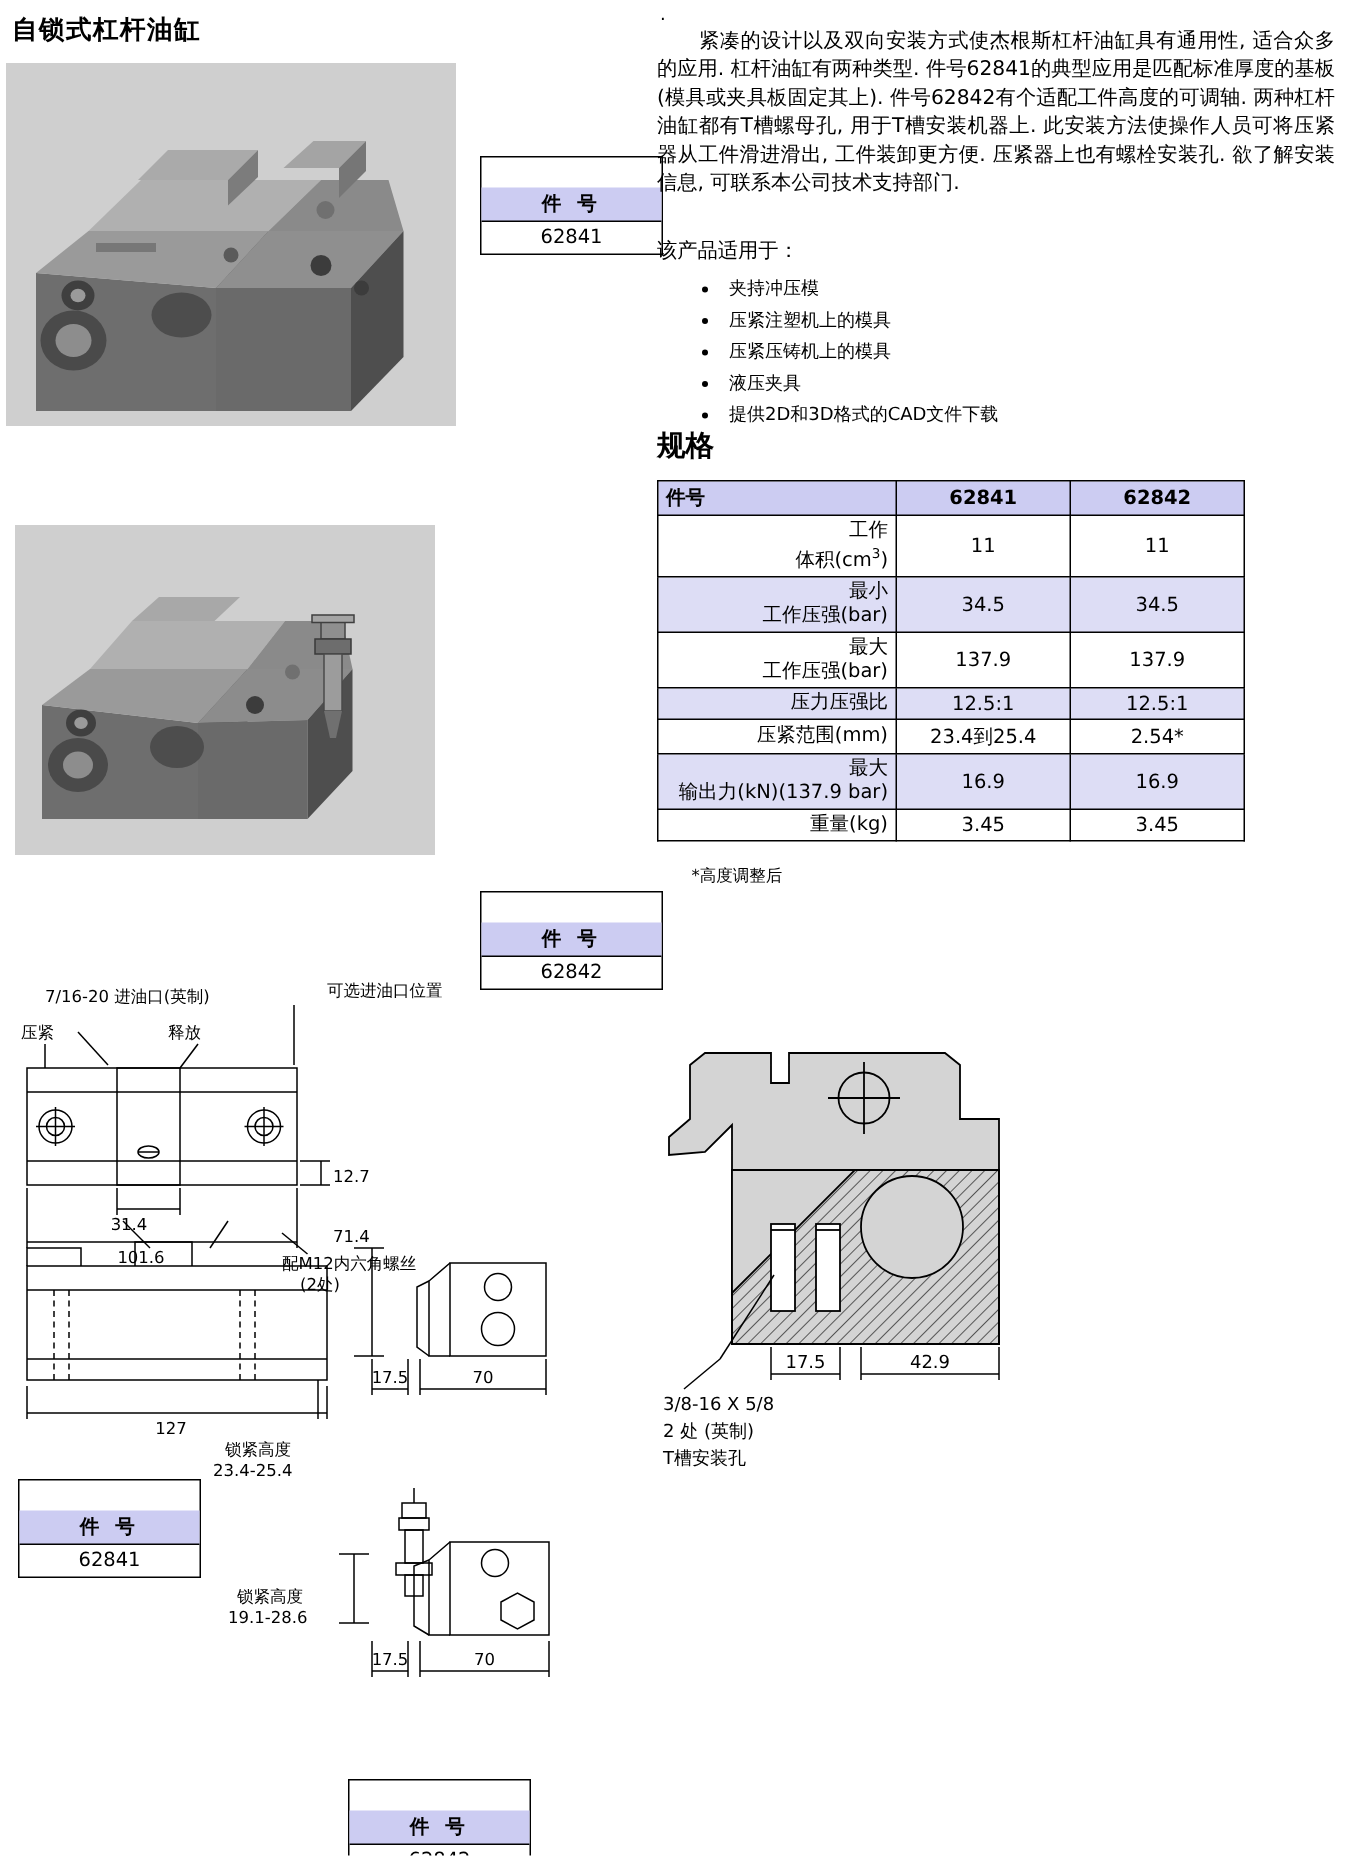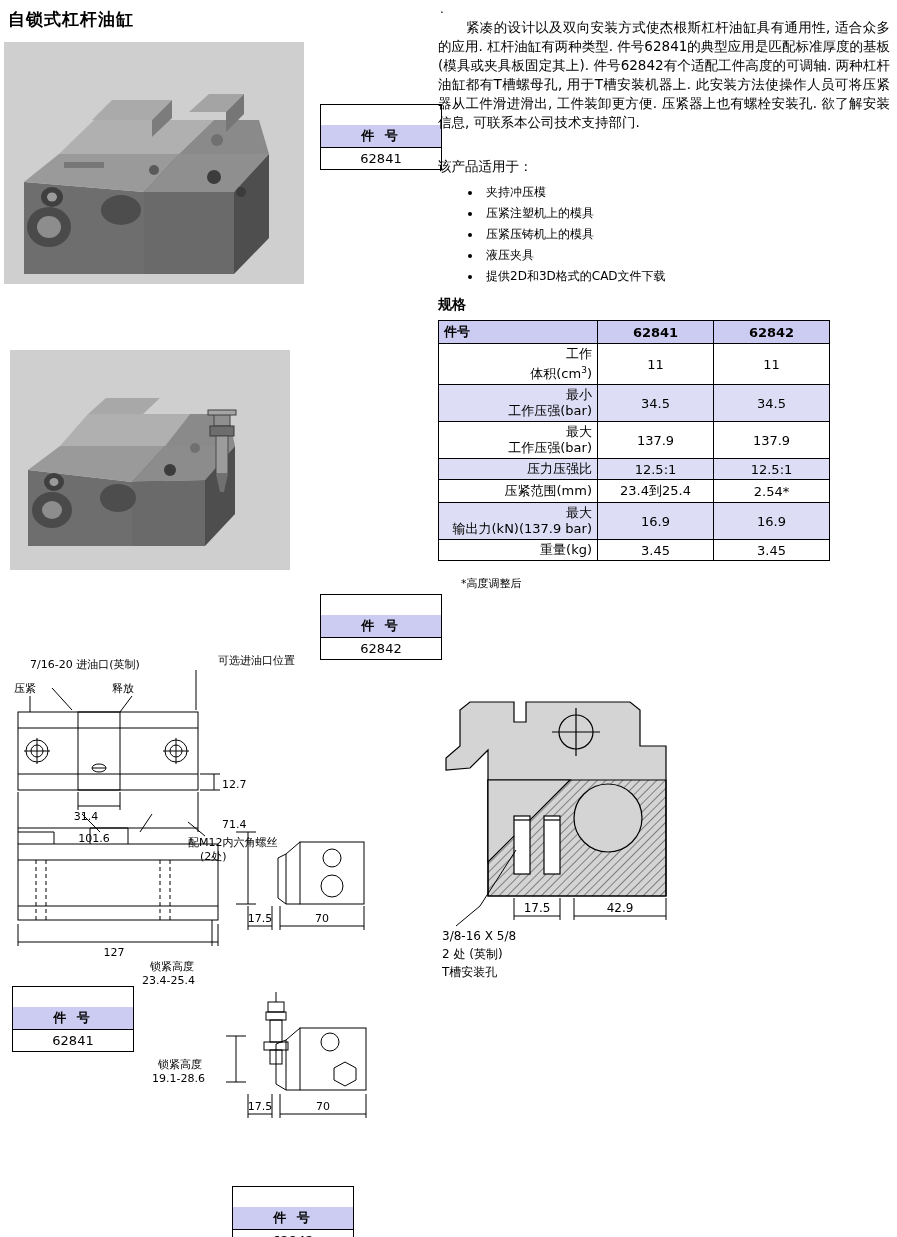--- a/index.html
+++ b/index.html
@@ -53,22 +53,22 @@
     top: 182px;
     margin: 0;
     padding-left: 22px;
     font-size: 12px;
     line-height: 21px;
   }
   ul.bullets li { padding-left: 4px; }
   .spec-label {
     position: absolute;
     left: 438px;
-    top: 296px;
-    font-size: 14px;
+    top: 284px;
+    font-size: 19px;
     font-weight: bold;
   }
   .footnote {
     position: absolute;
     left: 461px;
     top: 576px;
     font-size: 11px;
   }
   
   table.spec {

